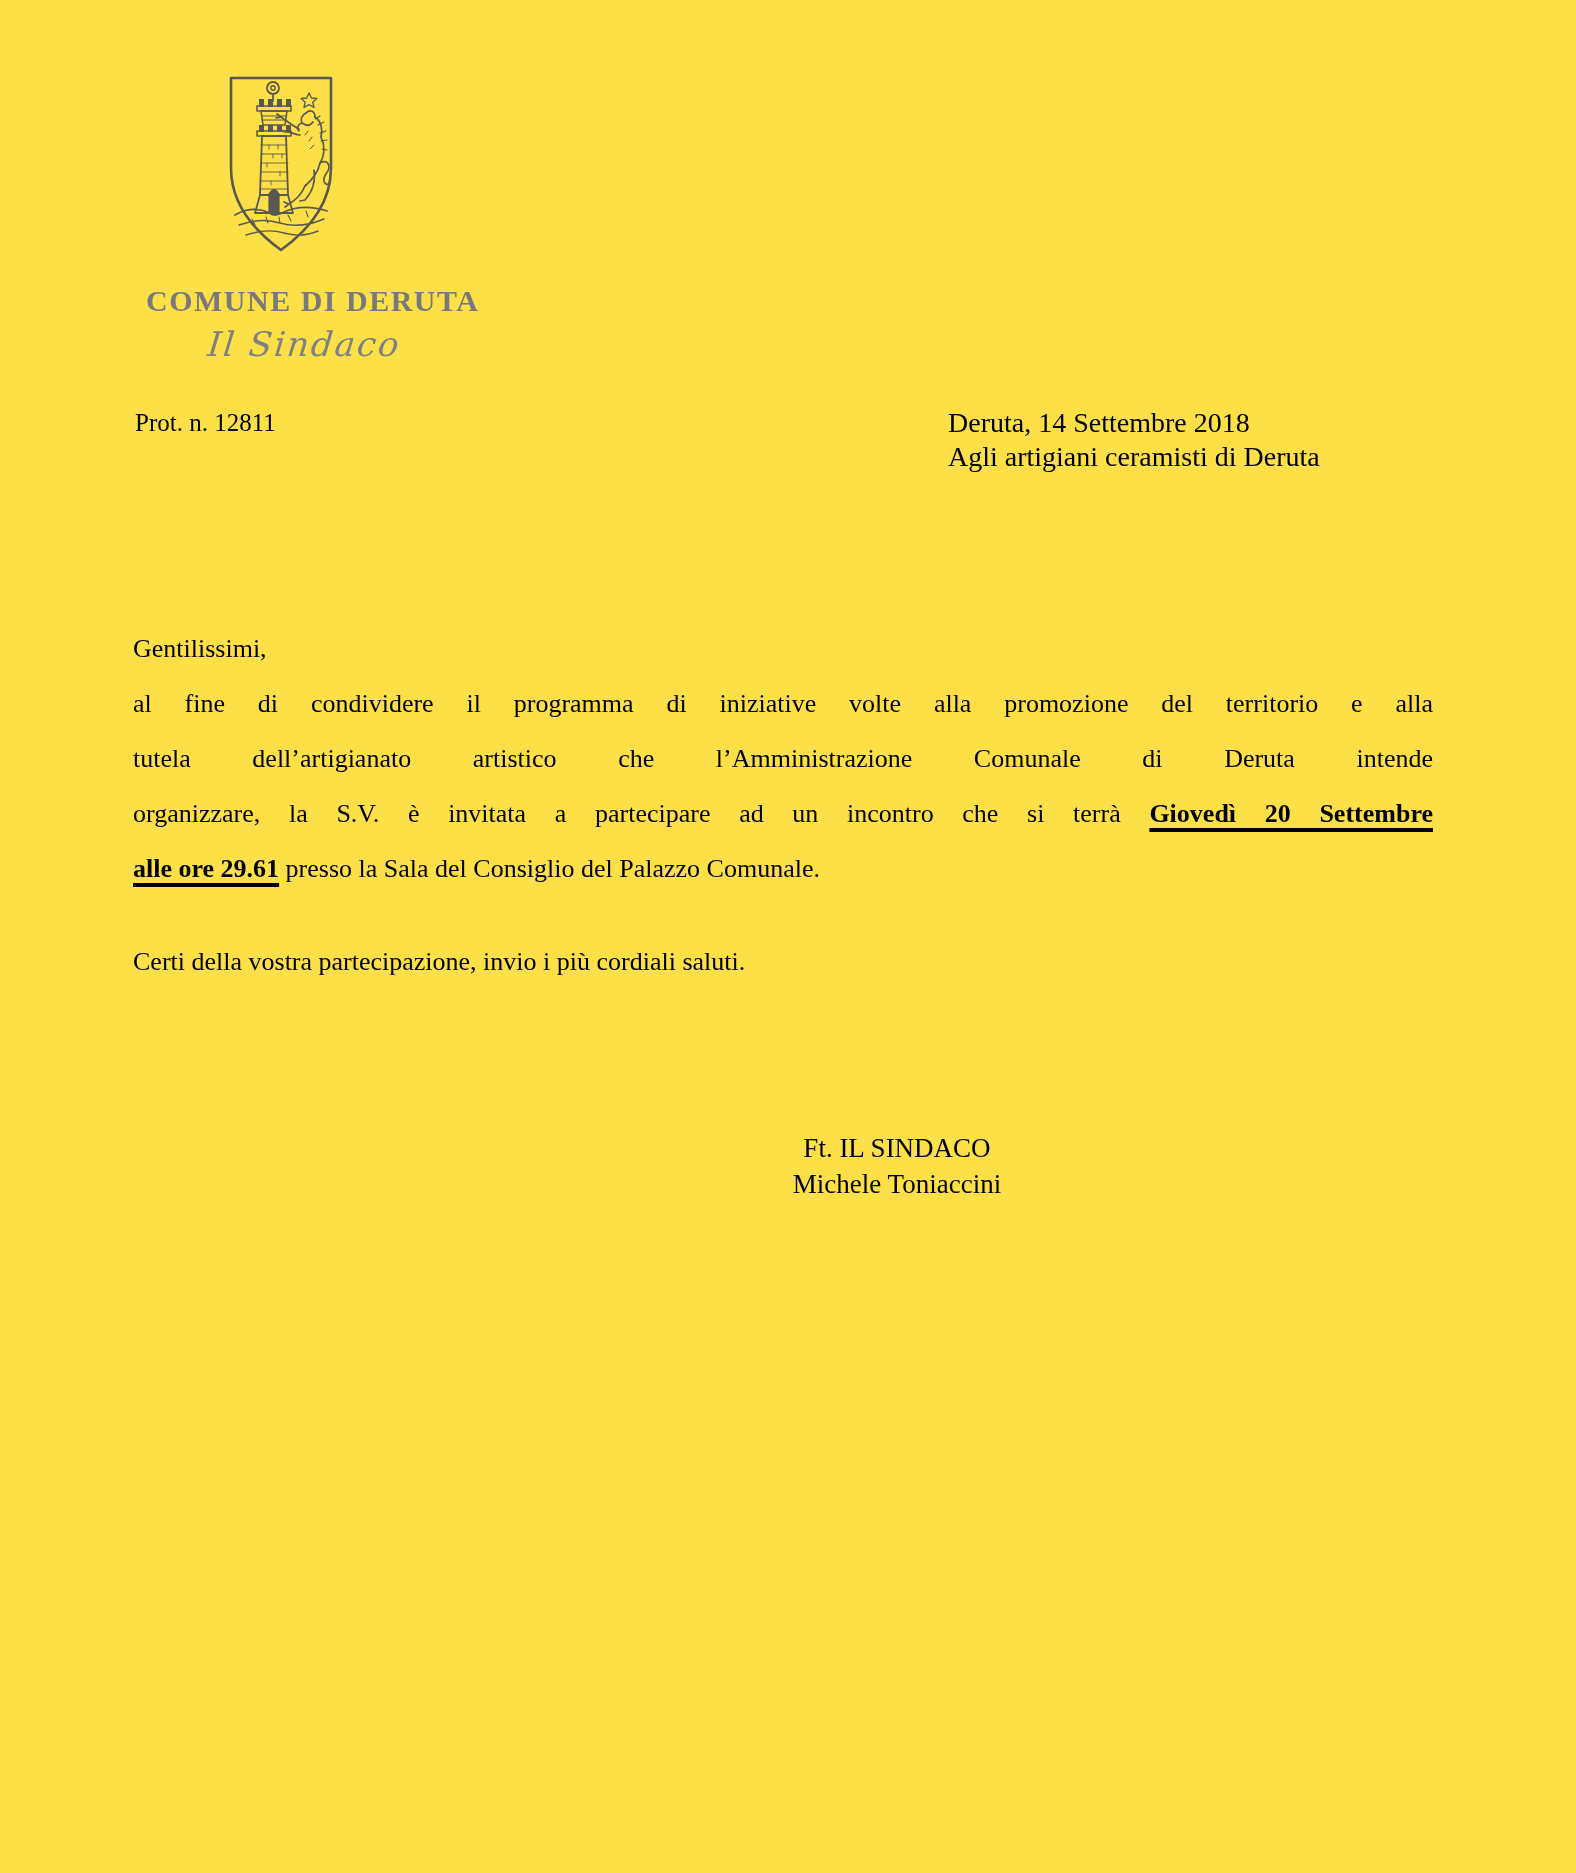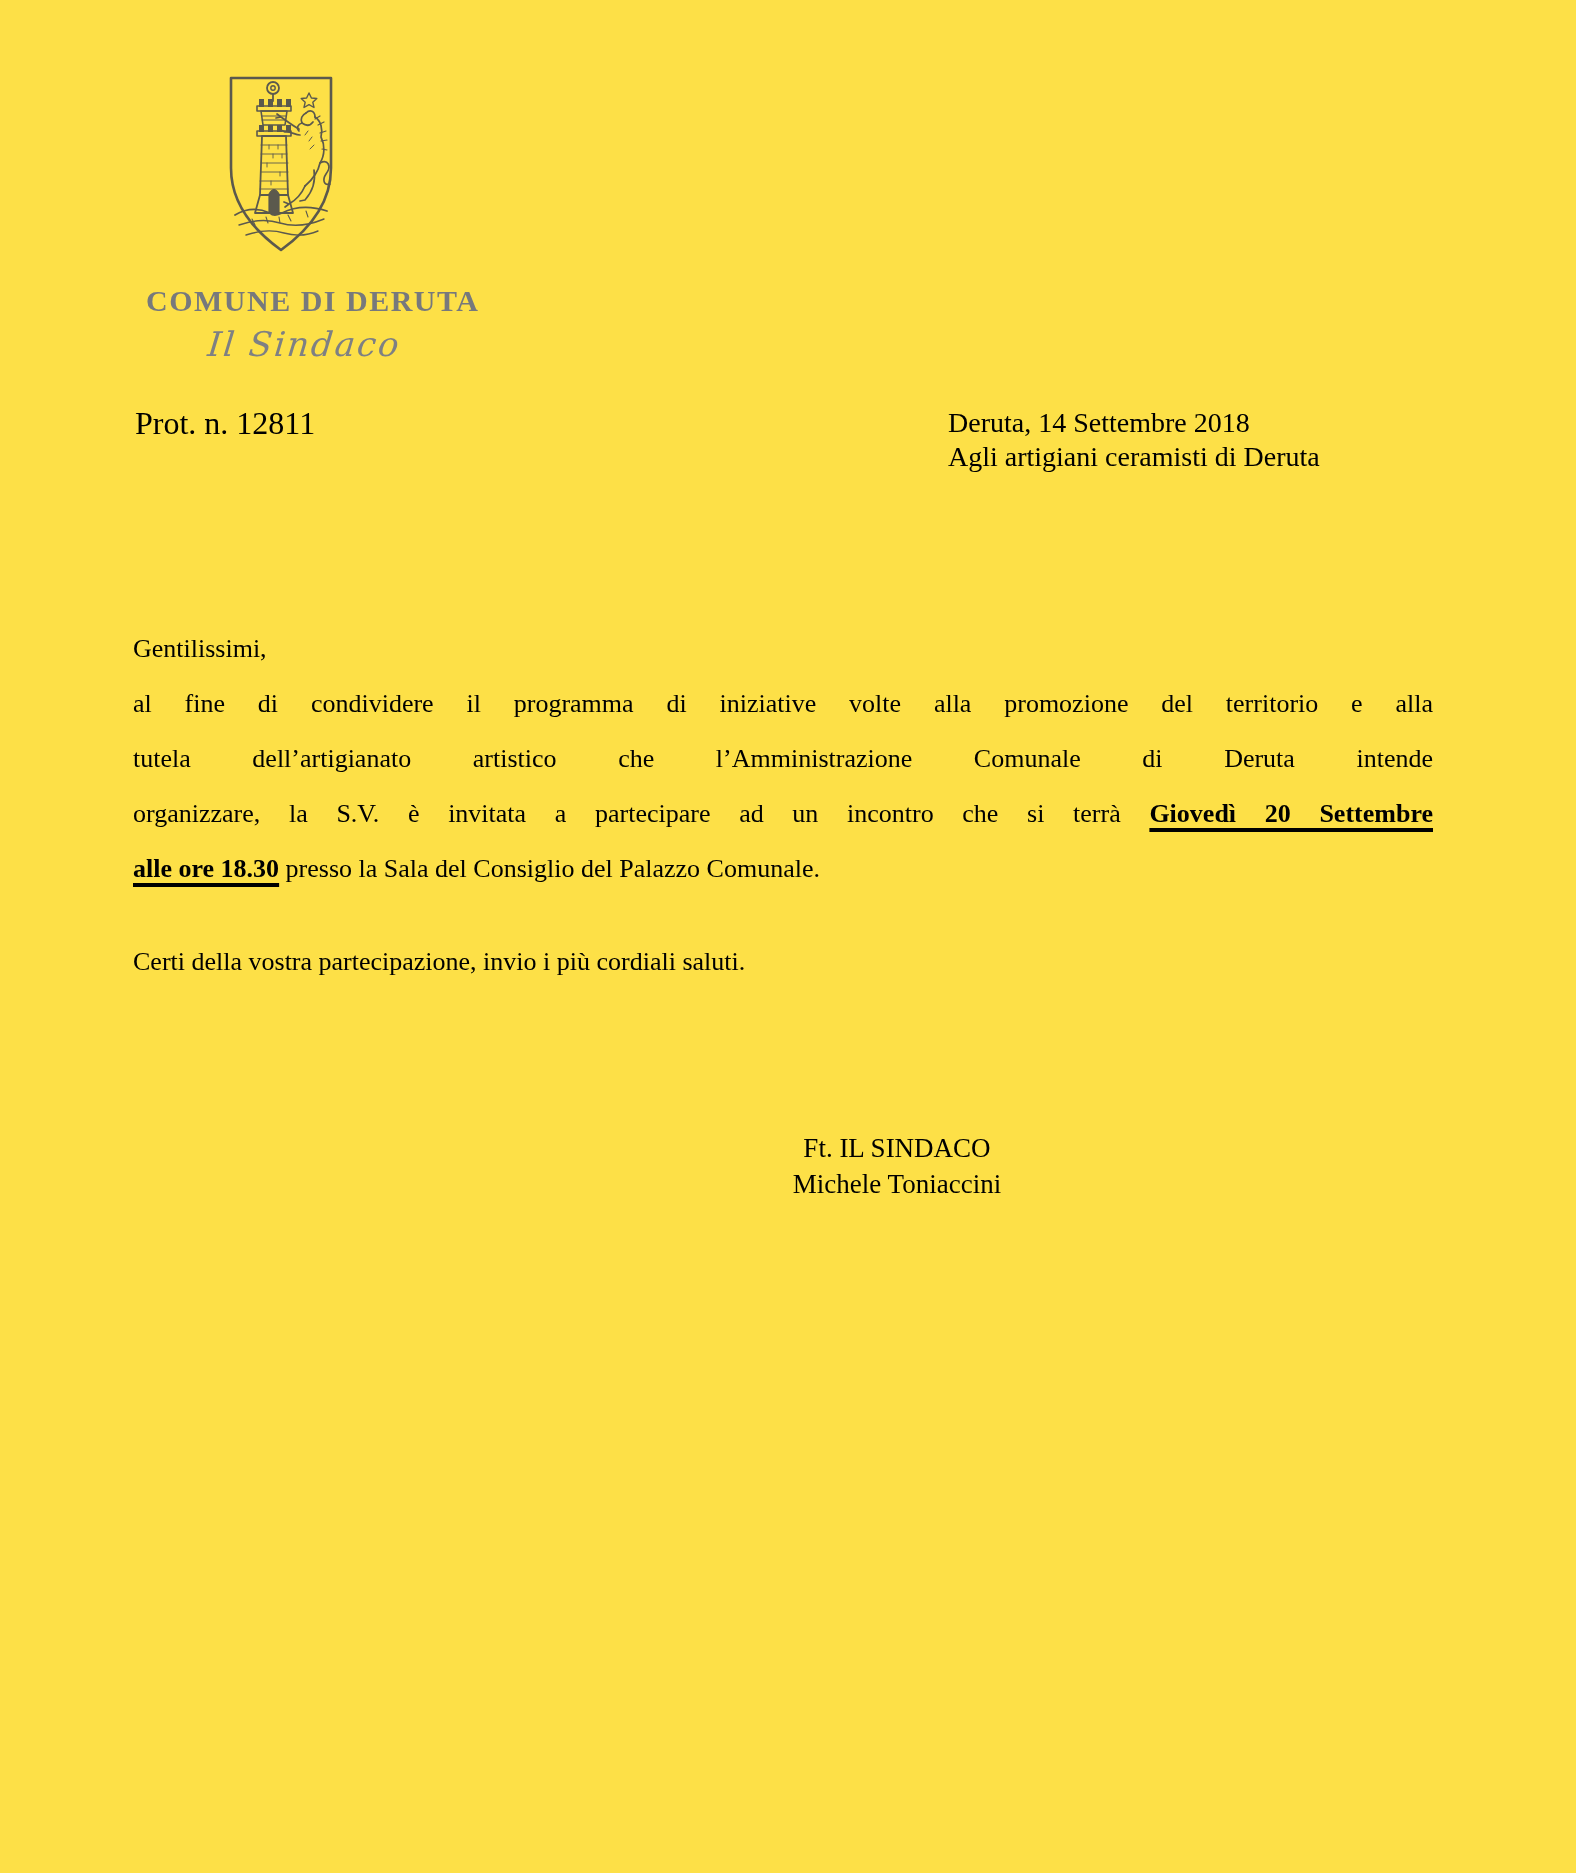--- a/index.html
+++ b/index.html
@@ -48,21 +48,21 @@
     letter-spacing: 2px;
     transform: skewX(-6deg);
     white-space: nowrap;
   }
 
   
   .protocol {
     position: absolute;
     left: 135px;
     top: 406px;
-    font-size: 32px;
+    font-size: 25px;
     line-height: 34px;
     white-space: nowrap;
   }
   .dateblock {
     position: absolute;
     left: 948px;
     top: 406px;
     font-size: 28px;
     line-height: 34px;
   }
@@ -176,21 +176,21 @@
   <div class="dateblock">
     <div>Deruta, 14 Settembre 2018</div>
     <div class="recipient">Agli artigiani ceramisti di Deruta</div>
   </div>
 
   <div class="bodytext">
     <div class="bl">Gentilissimi,</div>
     <div class="bl just">al fine di condividere il programma di iniziative volte alla promozione del territorio e alla</div>
     <div class="bl just">tutela dell’artigianato artistico che l’Amministrazione Comunale di Deruta intende</div>
     <div class="bl just"><span>organizzare, la S.V. è invitata a partecipare ad un incontro che si terrà </span><span class="hl">Giovedì 20 Settembre</span></div>
-    <div class="bl"><span class="hl">alle ore 18.30</span><span> presso la Sala del Consiglio del Palazzo Comunale.</span></div>
+    <div class="bl"><span class="hl">alle ore 29.61</span><span> presso la Sala del Consiglio del Palazzo Comunale.</span></div>
     <div class="bl closing">Certi della vostra partecipazione, invio i più cordiali saluti.</div>
   </div>
 
   <div class="signature">
     <div>Ft. IL SINDACO</div>
     <div>Michele Toniaccini</div>
   </div>
 
 </div>
 

